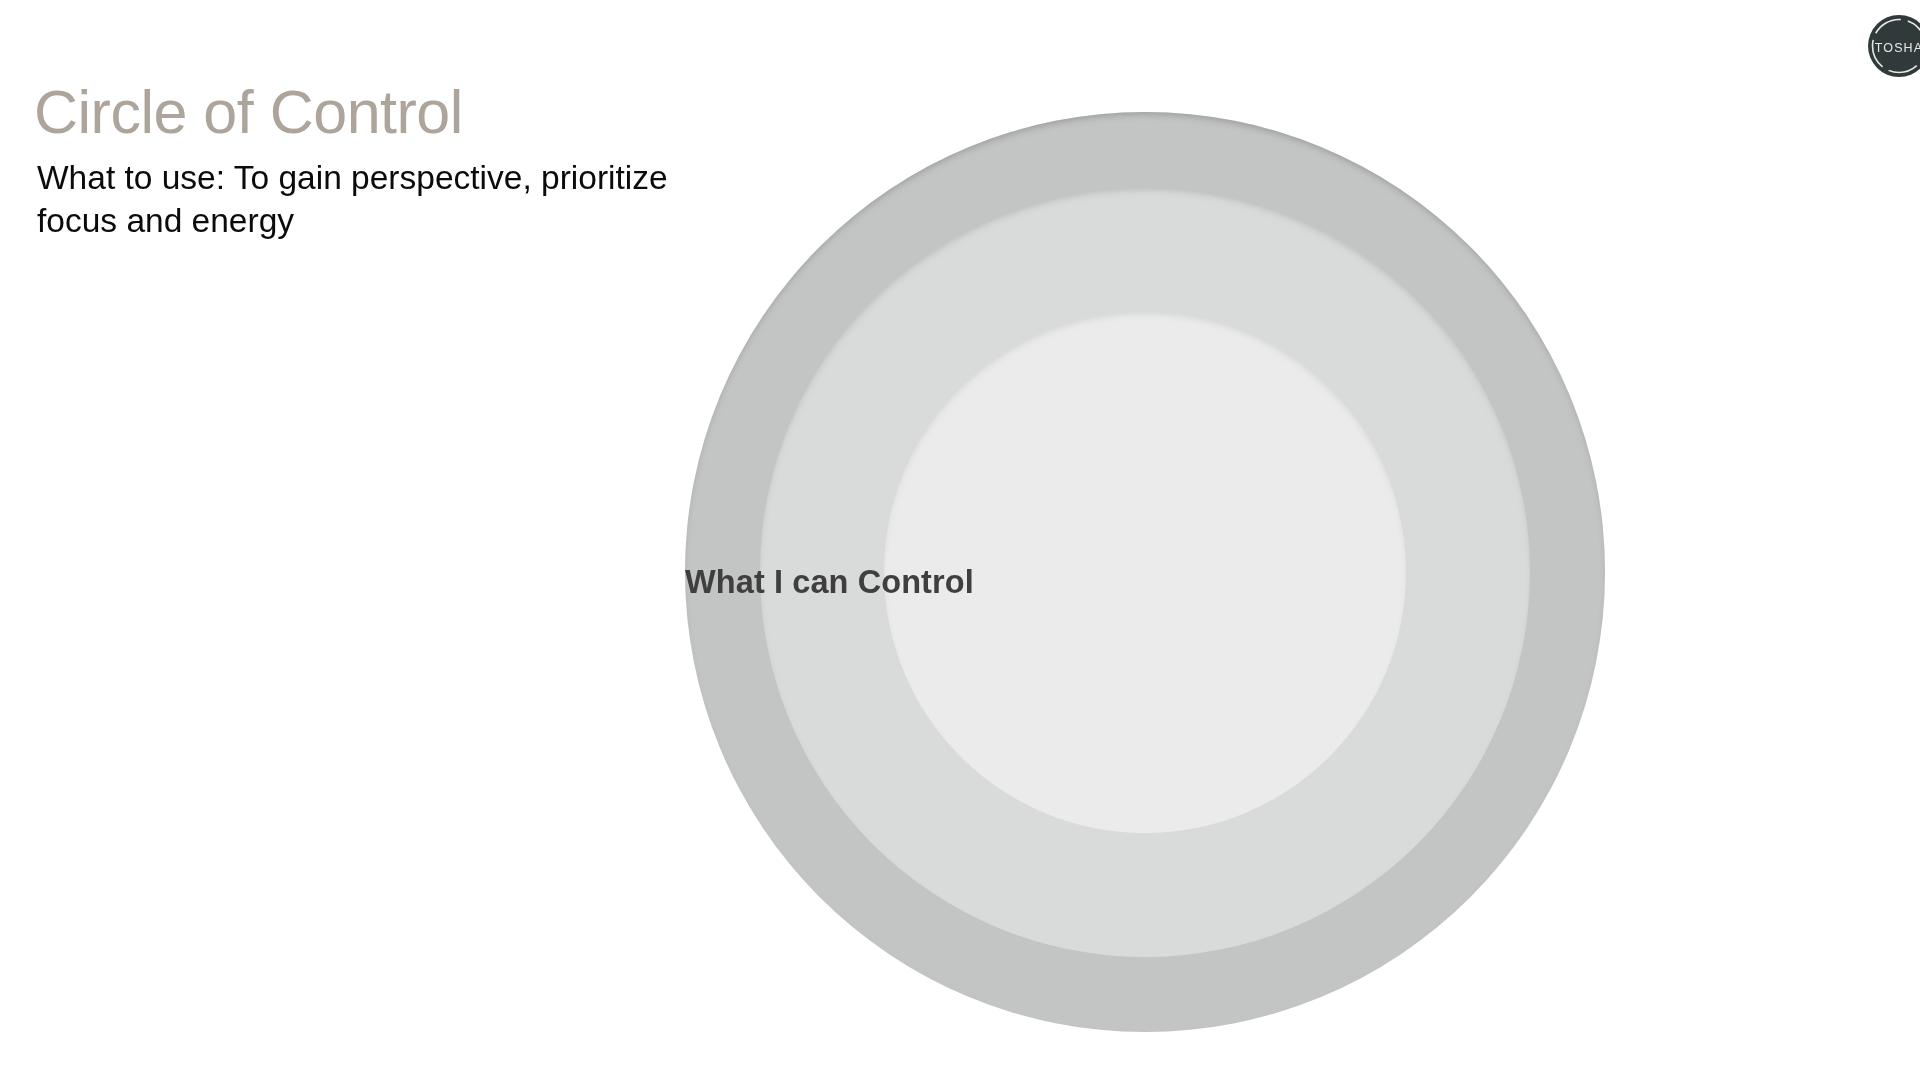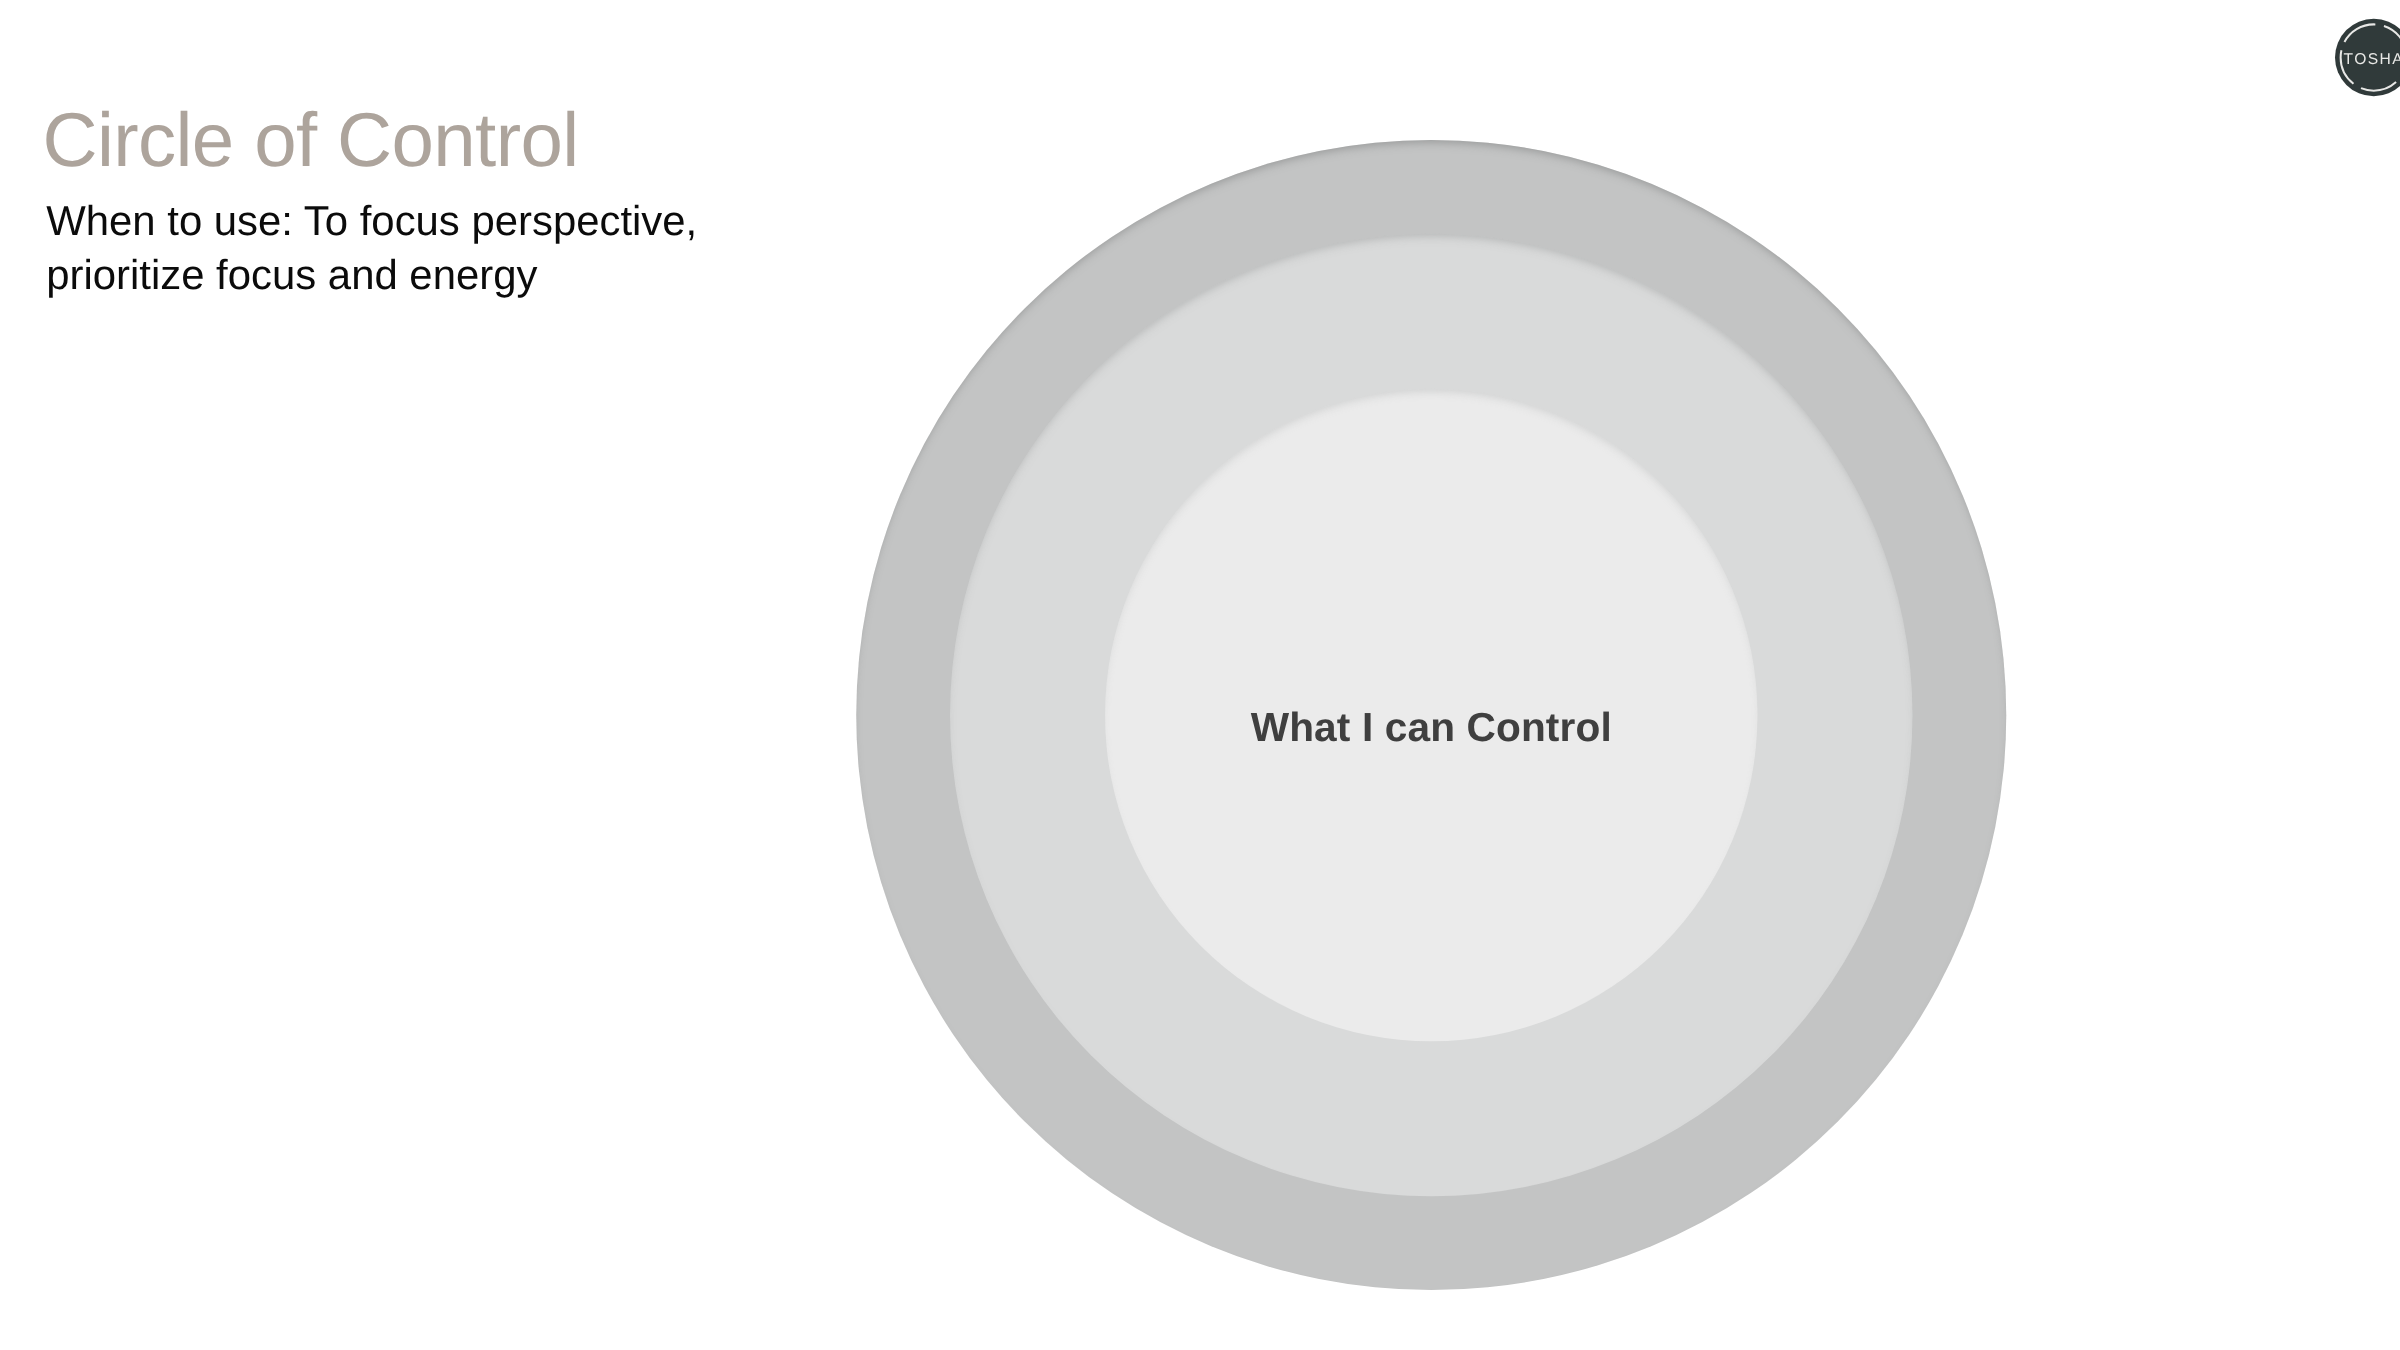--- a/index.html
+++ b/index.html
@@ -87,40 +87,40 @@
   #ring-inner {
     width: 522px;
     height: 522px;
     background: #EBEBEB;
     box-shadow: inset 0 5px 7px -3px rgba(175,177,177,0.45);
   }
   .ring-label {
     position: absolute;
     left: 0;
     width: 920px;
-    text-align: center;
+    text-align: left;
     font-family: "Liberation Sans", sans-serif;
     font-weight: bold;
     font-size: 32.5px;
     color: #3F3F3F;
     letter-spacing: 0.1px;
     white-space: nowrap;
   }
   #label-control   { top: 452px; }
   #label-influence { top: 683px; }
   #label-outside   { top: 793px; }
 </style>
 </head>
 <body>
 
 <div id="slide">
 
   <div id="title-block">
     <div id="page-title">Circle of Control</div>
-    <div id="subtitle">When to use: To focus perspective, prioritize focus and energy</div>
+    <div id="subtitle">What to use: To gain perspective, prioritize focus and energy</div>
   </div>
 
   <div id="logo-badge">
     <svg width="64" height="64" viewBox="0 0 64 64" aria-hidden="true">
       <circle cx="32" cy="32" r="31" fill="#303A3A"></circle>
       <circle cx="32" cy="32" r="26.5" fill="none" stroke="#E8E8E6" stroke-width="1.6" stroke-dasharray="30 7" stroke-dashoffset="15"></circle>
       <text x="32" y="37.5" text-anchor="middle" font-family="Liberation Sans, sans-serif" font-size="12.5" font-weight="400" letter-spacing="1.1" fill="#E8E8E6">TOSHA</text>
     </svg>
   </div>
 

